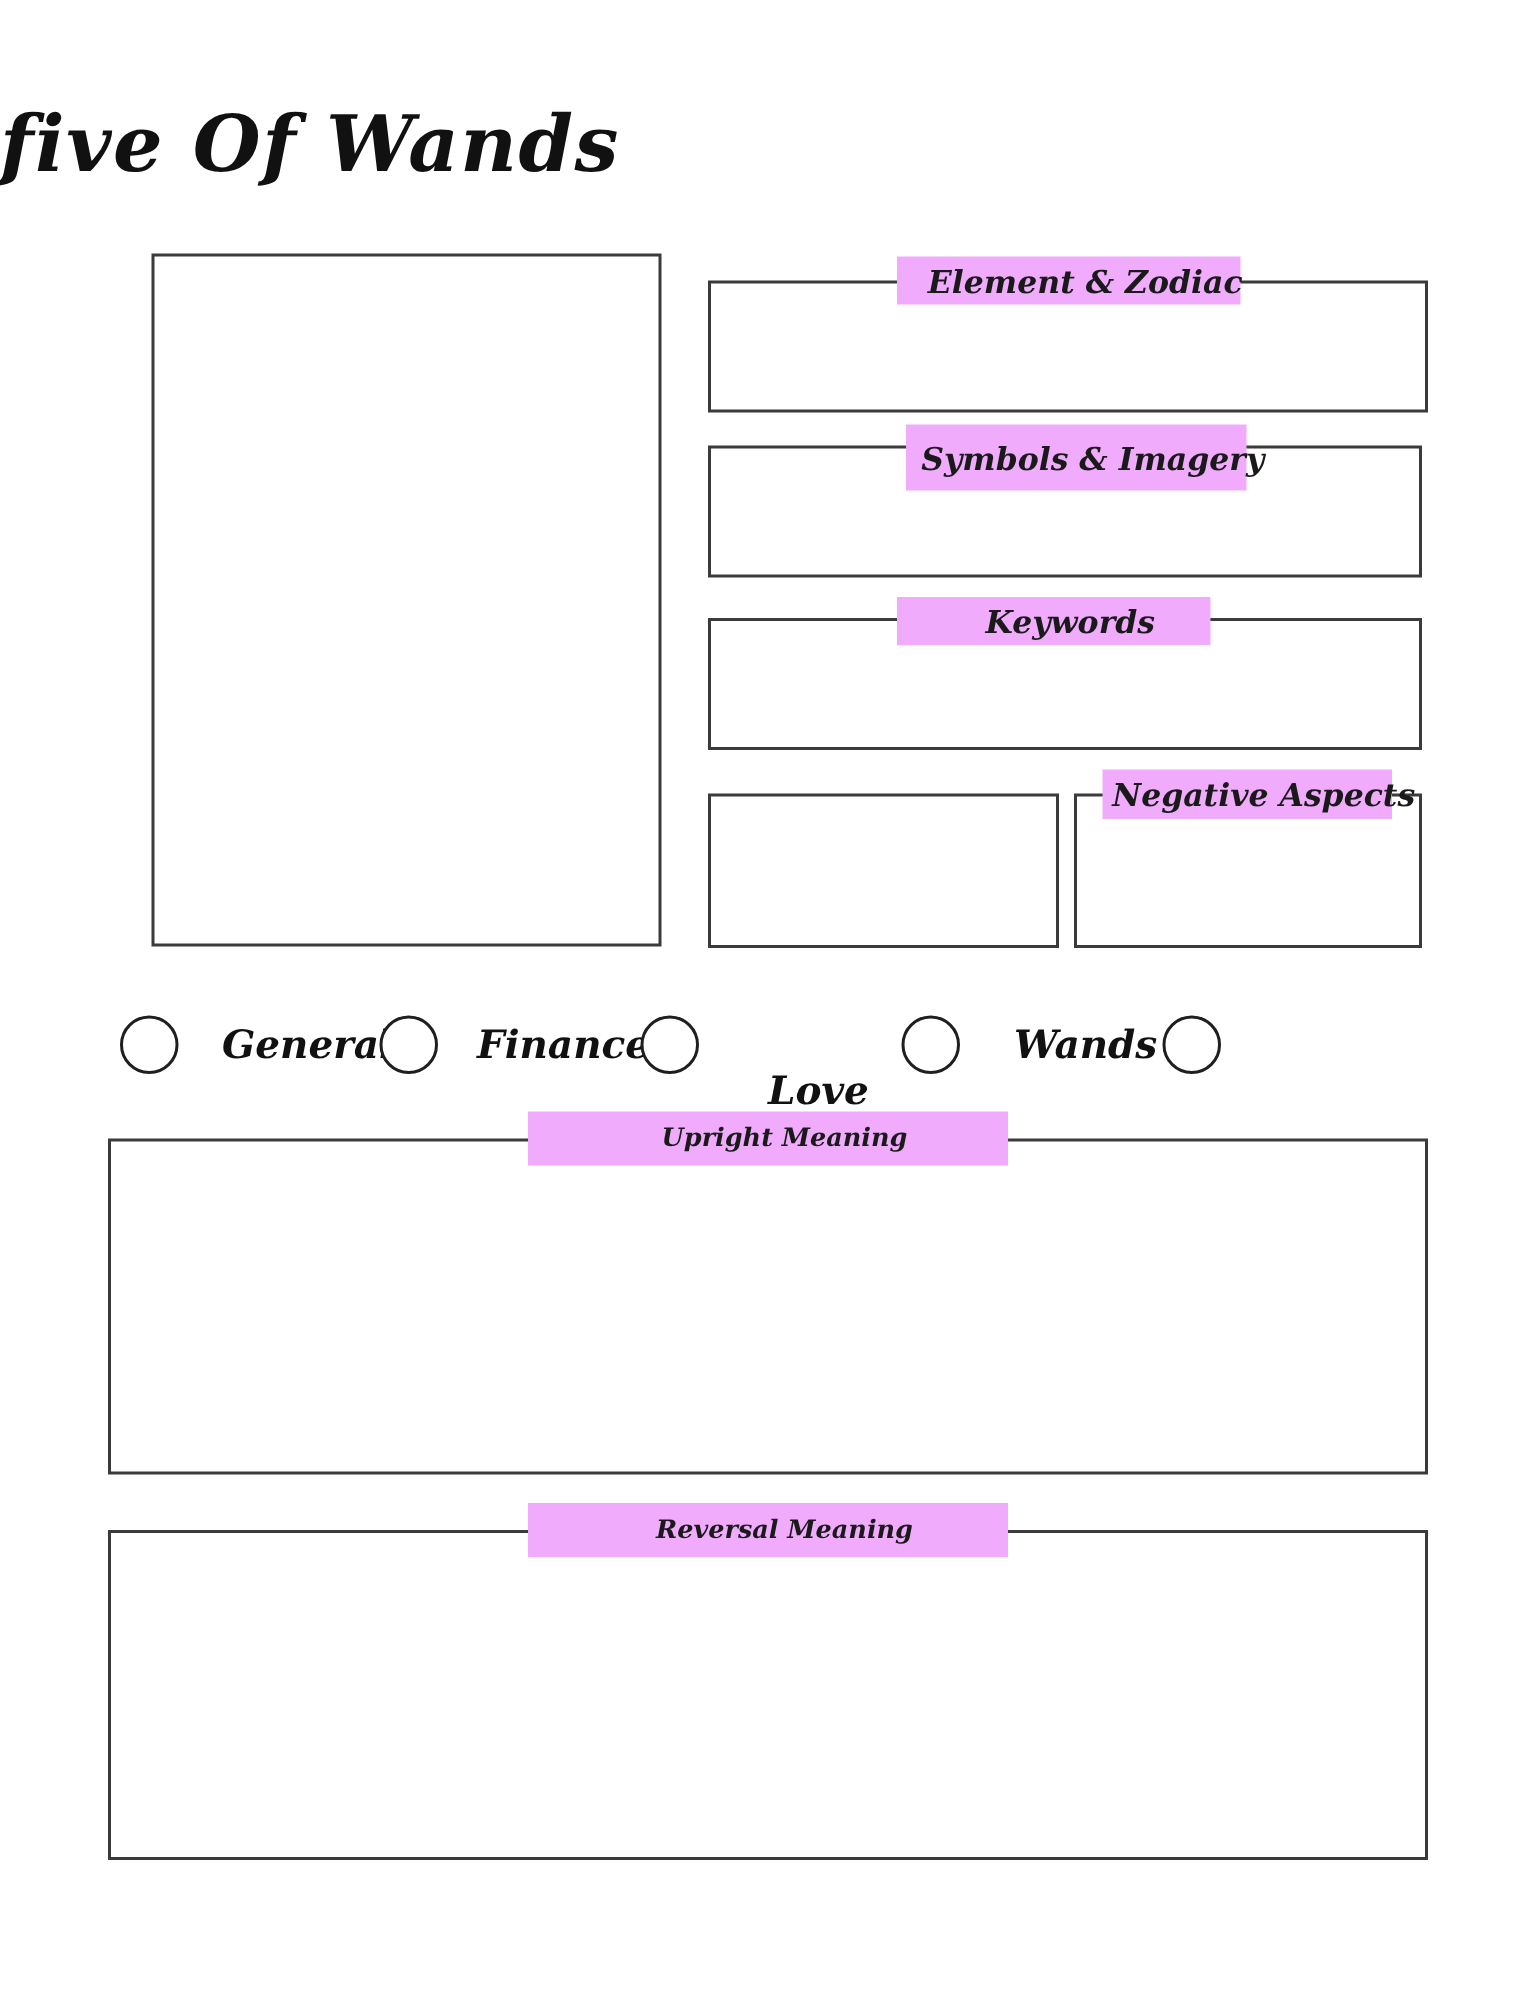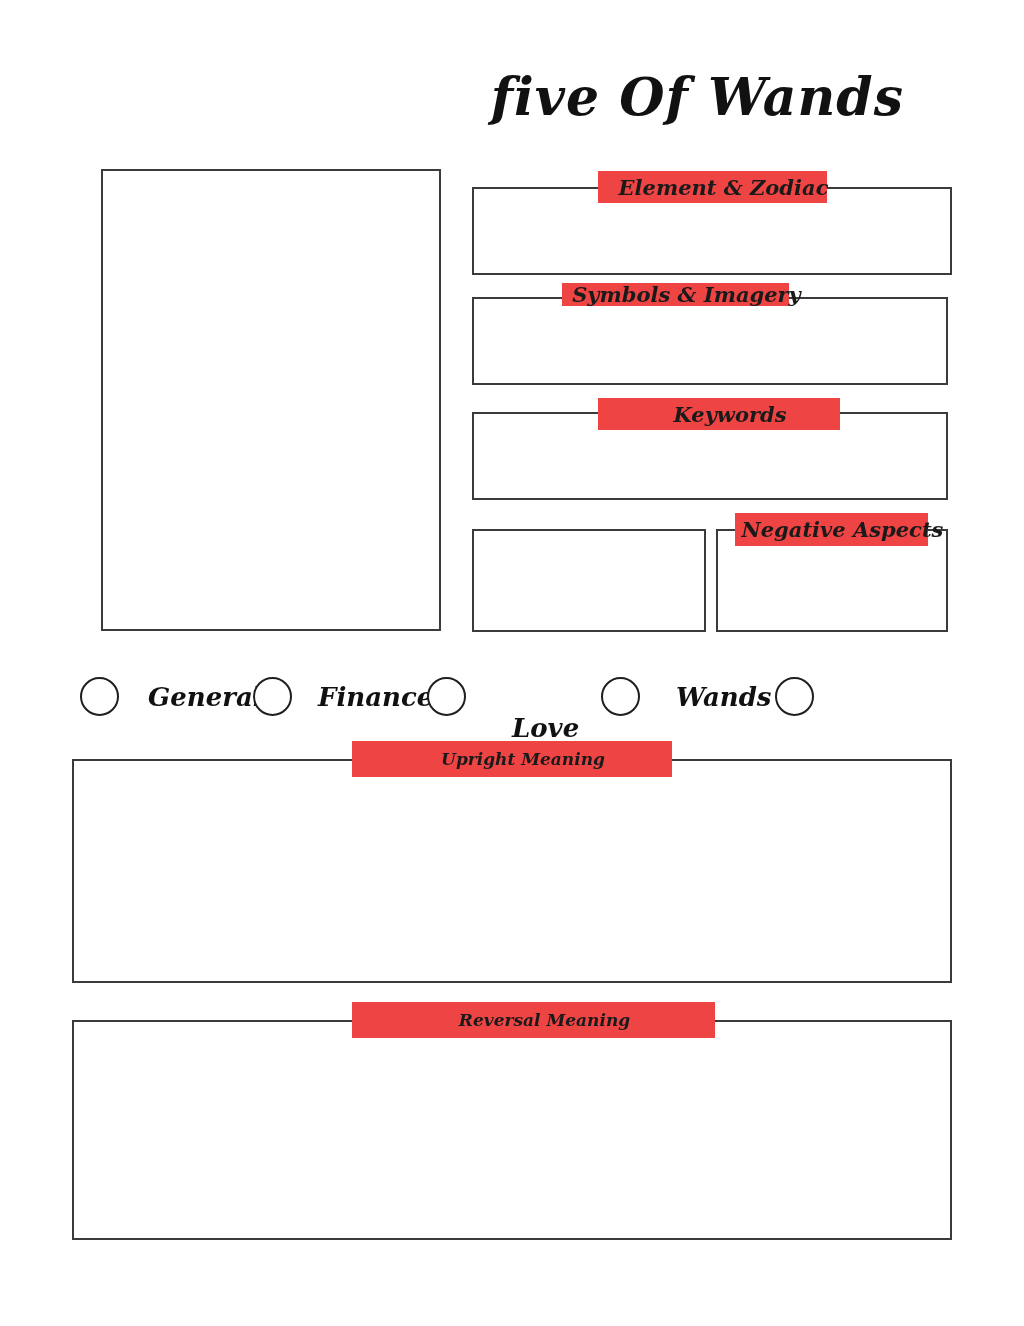--- a/index.html
+++ b/index.html
@@ -15,38 +15,38 @@
     font-family: "DejaVu Serif", serif;
     color: #111111;
     overflow: hidden;
   }
   .title {
     position: absolute;
     top: 66px;
     left: 0;
     width: 904px;
     margin: 0;
-    text-align: right;
+    text-align: left;
     font-family: "DejaVu Serif", serif;
     font-style: italic;
     font-weight: 700;
     font-size: 52px;
     letter-spacing: 1px;
     color: #111111;
   }
   .fieldbox {
     position: absolute;
     box-sizing: border-box;
     border: 2px solid #3b3b3b;
     background: #ffffff;
   }
   .seclabel {
     position: absolute;
     box-sizing: border-box;
-    background: #ef4444;
+    background: #f0abfc;
     display: flex;
     align-items: center;
     justify-content: center;
     font-family: "DejaVu Serif", serif;
     font-style: italic;
     font-weight: 700;
     font-size: 21px;
     color: #1a1a1a;
     white-space: nowrap;
     z-index: 2;
@@ -83,24 +83,24 @@
 <div class="page">
 
   <h1 class="title">five Of Wands</h1>
 
   <div class="fieldbox" style="left:101px; top:169px; width:340px; height:462px;"></div>
 
   <div class="fieldbox" style="left:472px; top:187px; width:480px; height:88px;"></div>
   <div class="seclabel" style="left:598px; top:171px; width:229px; height:32px;">Element &amp; Zodiac</div>
 
   <div class="fieldbox" style="left:472px; top:297px; width:476px; height:88px;"></div>
-  <div class="seclabel" style="left:562px; top:283px; width:227px; height:23px;">Symbols &amp; Imagery</div>
+  <div class="seclabel" style="left:604px; top:283px; width:227px; height:44px;">Symbols &amp; Imagery</div>
 
   <div class="fieldbox" style="left:472px; top:412px; width:476px; height:88px;"></div>
-  <div class="seclabel" style="left:598px; top:398px; width:242px; height:32px;">Keywords</div>
+  <div class="seclabel" style="left:598px; top:398px; width:209px; height:32px;">Keywords</div>
 
   <div class="fieldbox" style="left:472px; top:529px; width:234px; height:103px;"></div>
 
   <div class="fieldbox" style="left:716px; top:529px; width:232px; height:103px;"></div>
   <div class="seclabel" style="left:735px; top:513px; width:193px; height:33px;">Negative Aspects</div>
 
   <div class="circle" style="left:80px; top:677px;"></div>
   <div class="catlabel" style="left:148px; top:677px;">General</div>
 
   <div class="circle" style="left:253px; top:677px;"></div>
@@ -111,15 +111,15 @@
 
   <div class="circle" style="left:601px; top:677px;"></div>
   <div class="catlabel" style="left:676px; top:677px;">Wands</div>
 
   <div class="circle" style="left:775px; top:677px;"></div>
 
   <div class="fieldbox" style="left:72px; top:759px; width:880px; height:224px;"></div>
   <div class="seclabel big" style="left:352px; top:741px; width:320px; height:36px;">Upright Meaning</div>
 
   <div class="fieldbox" style="left:72px; top:1020px; width:880px; height:220px;"></div>
-  <div class="seclabel big" style="left:352px; top:1002px; width:363px; height:36px;">Reversal Meaning</div>
+  <div class="seclabel big" style="left:352px; top:1002px; width:320px; height:36px;">Reversal Meaning</div>
 
 </div>
 
 </body></html>

